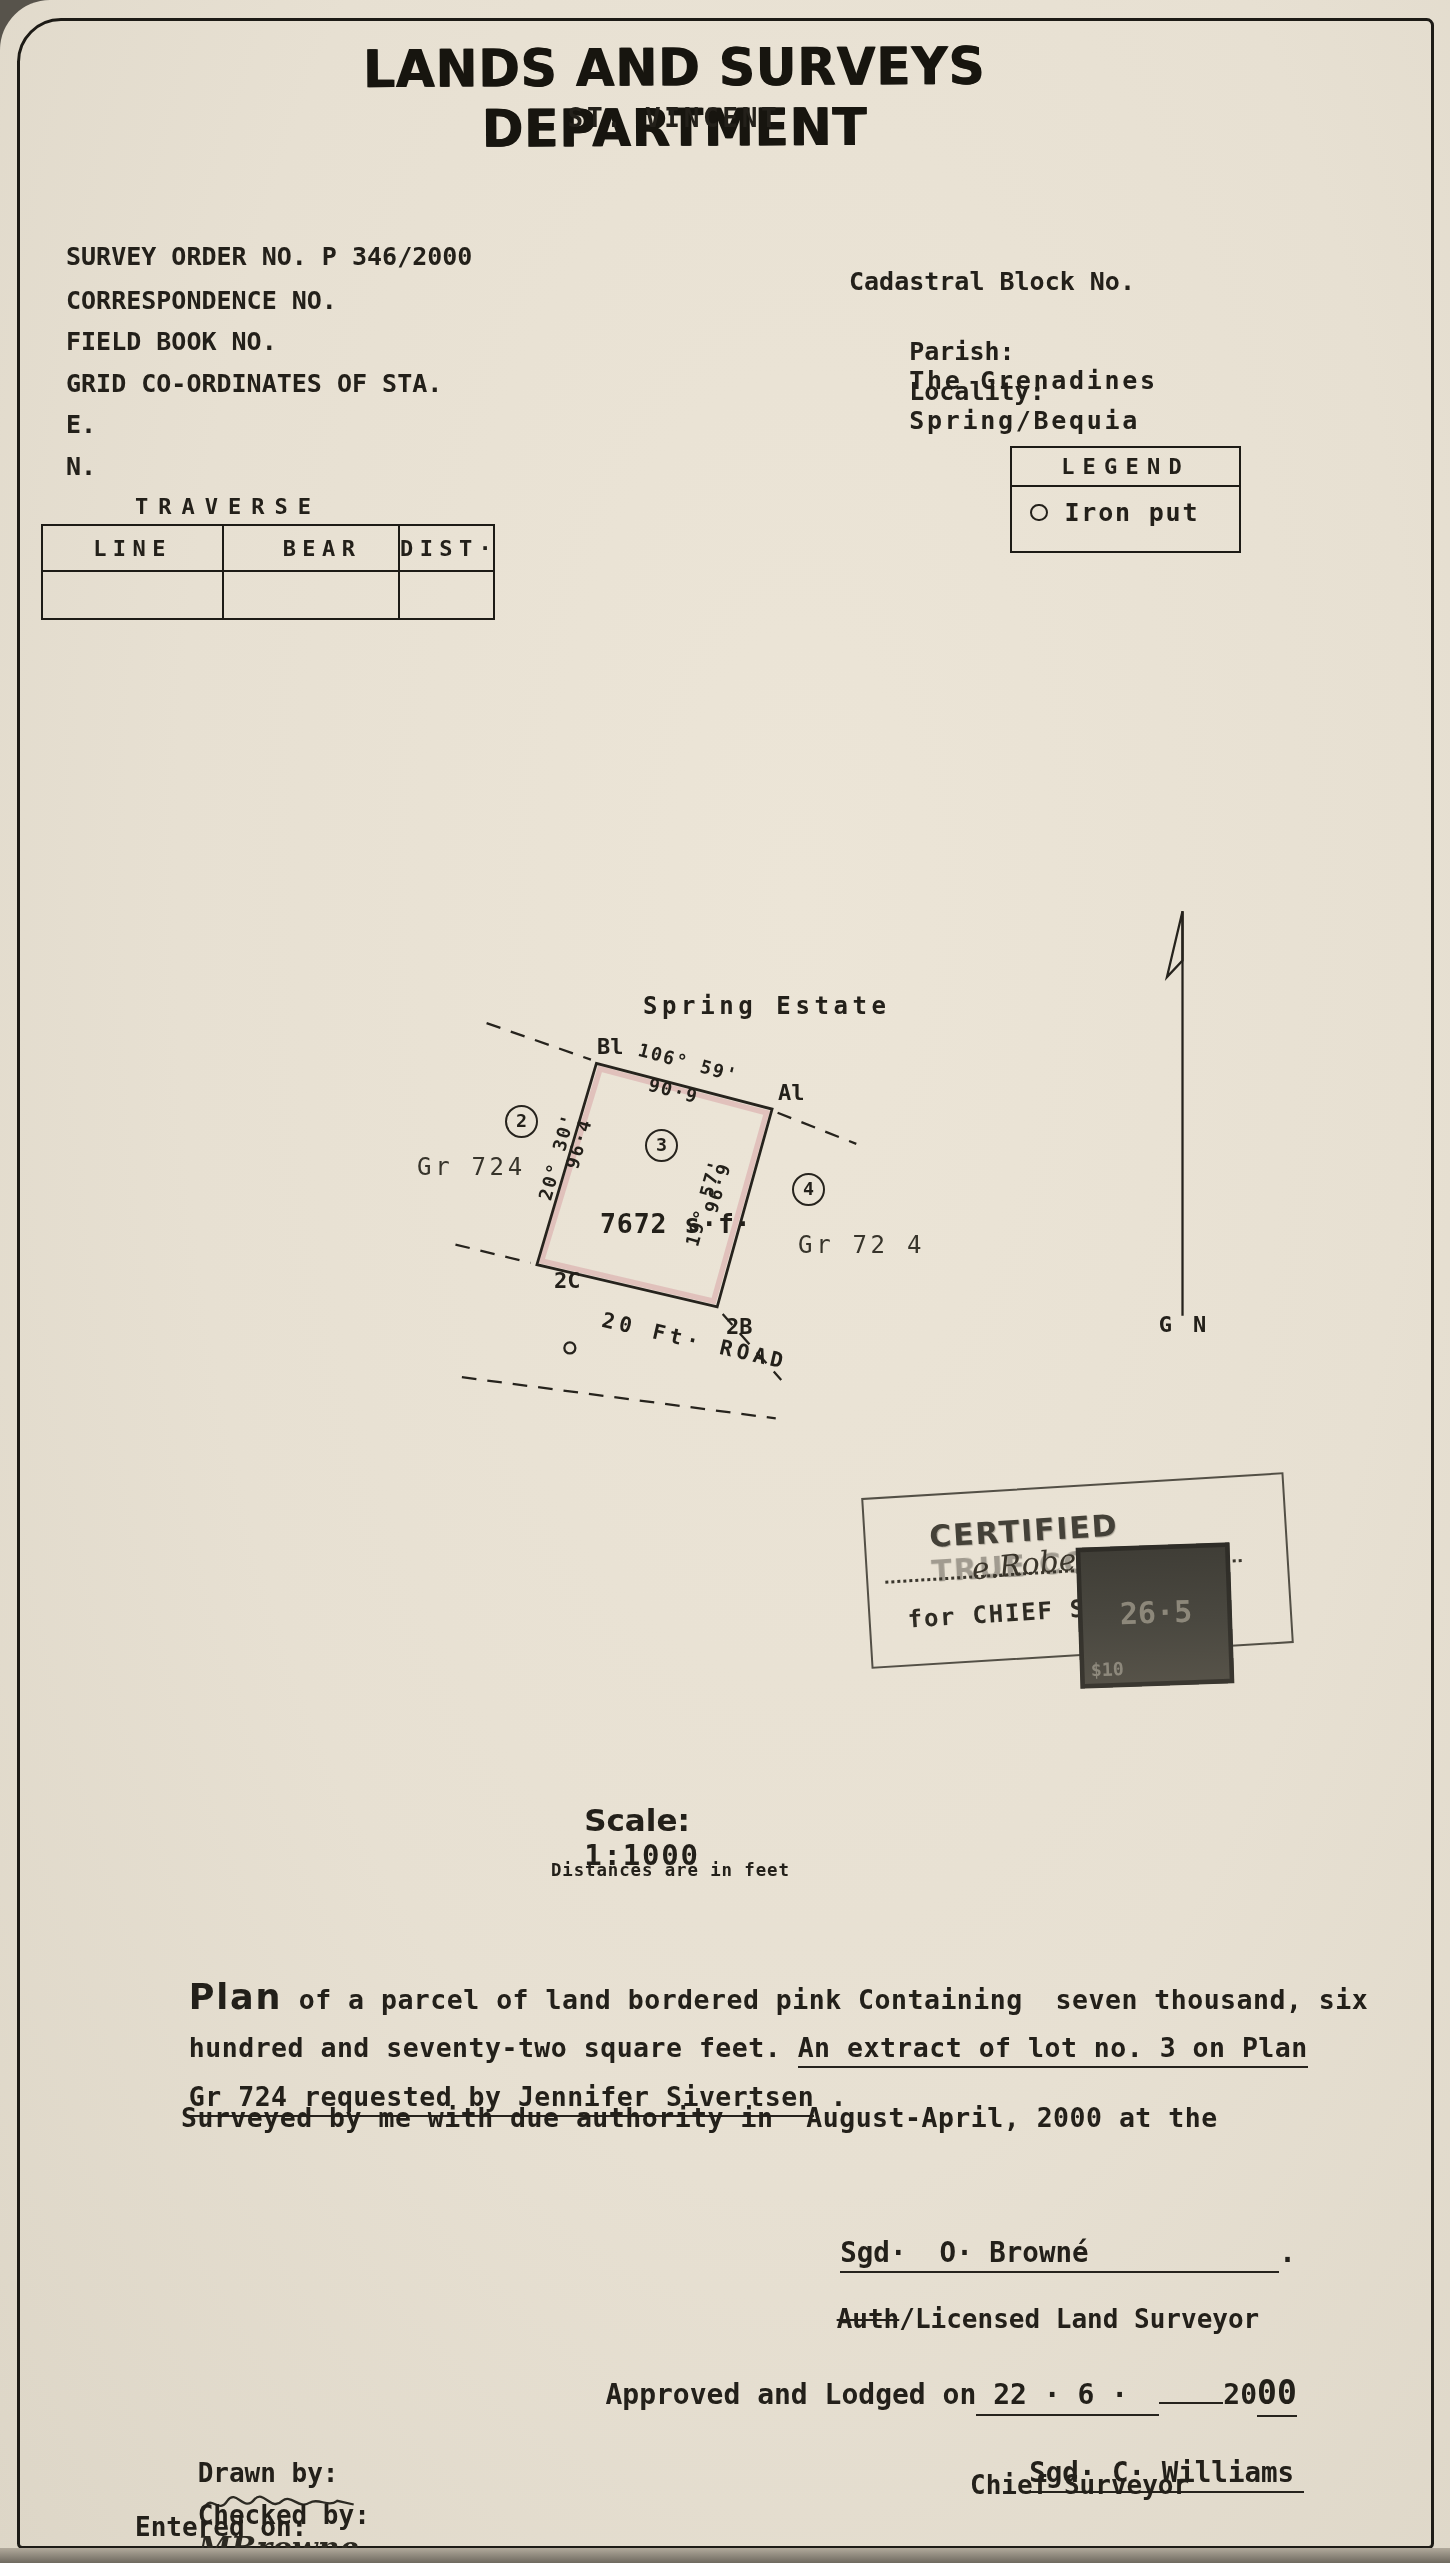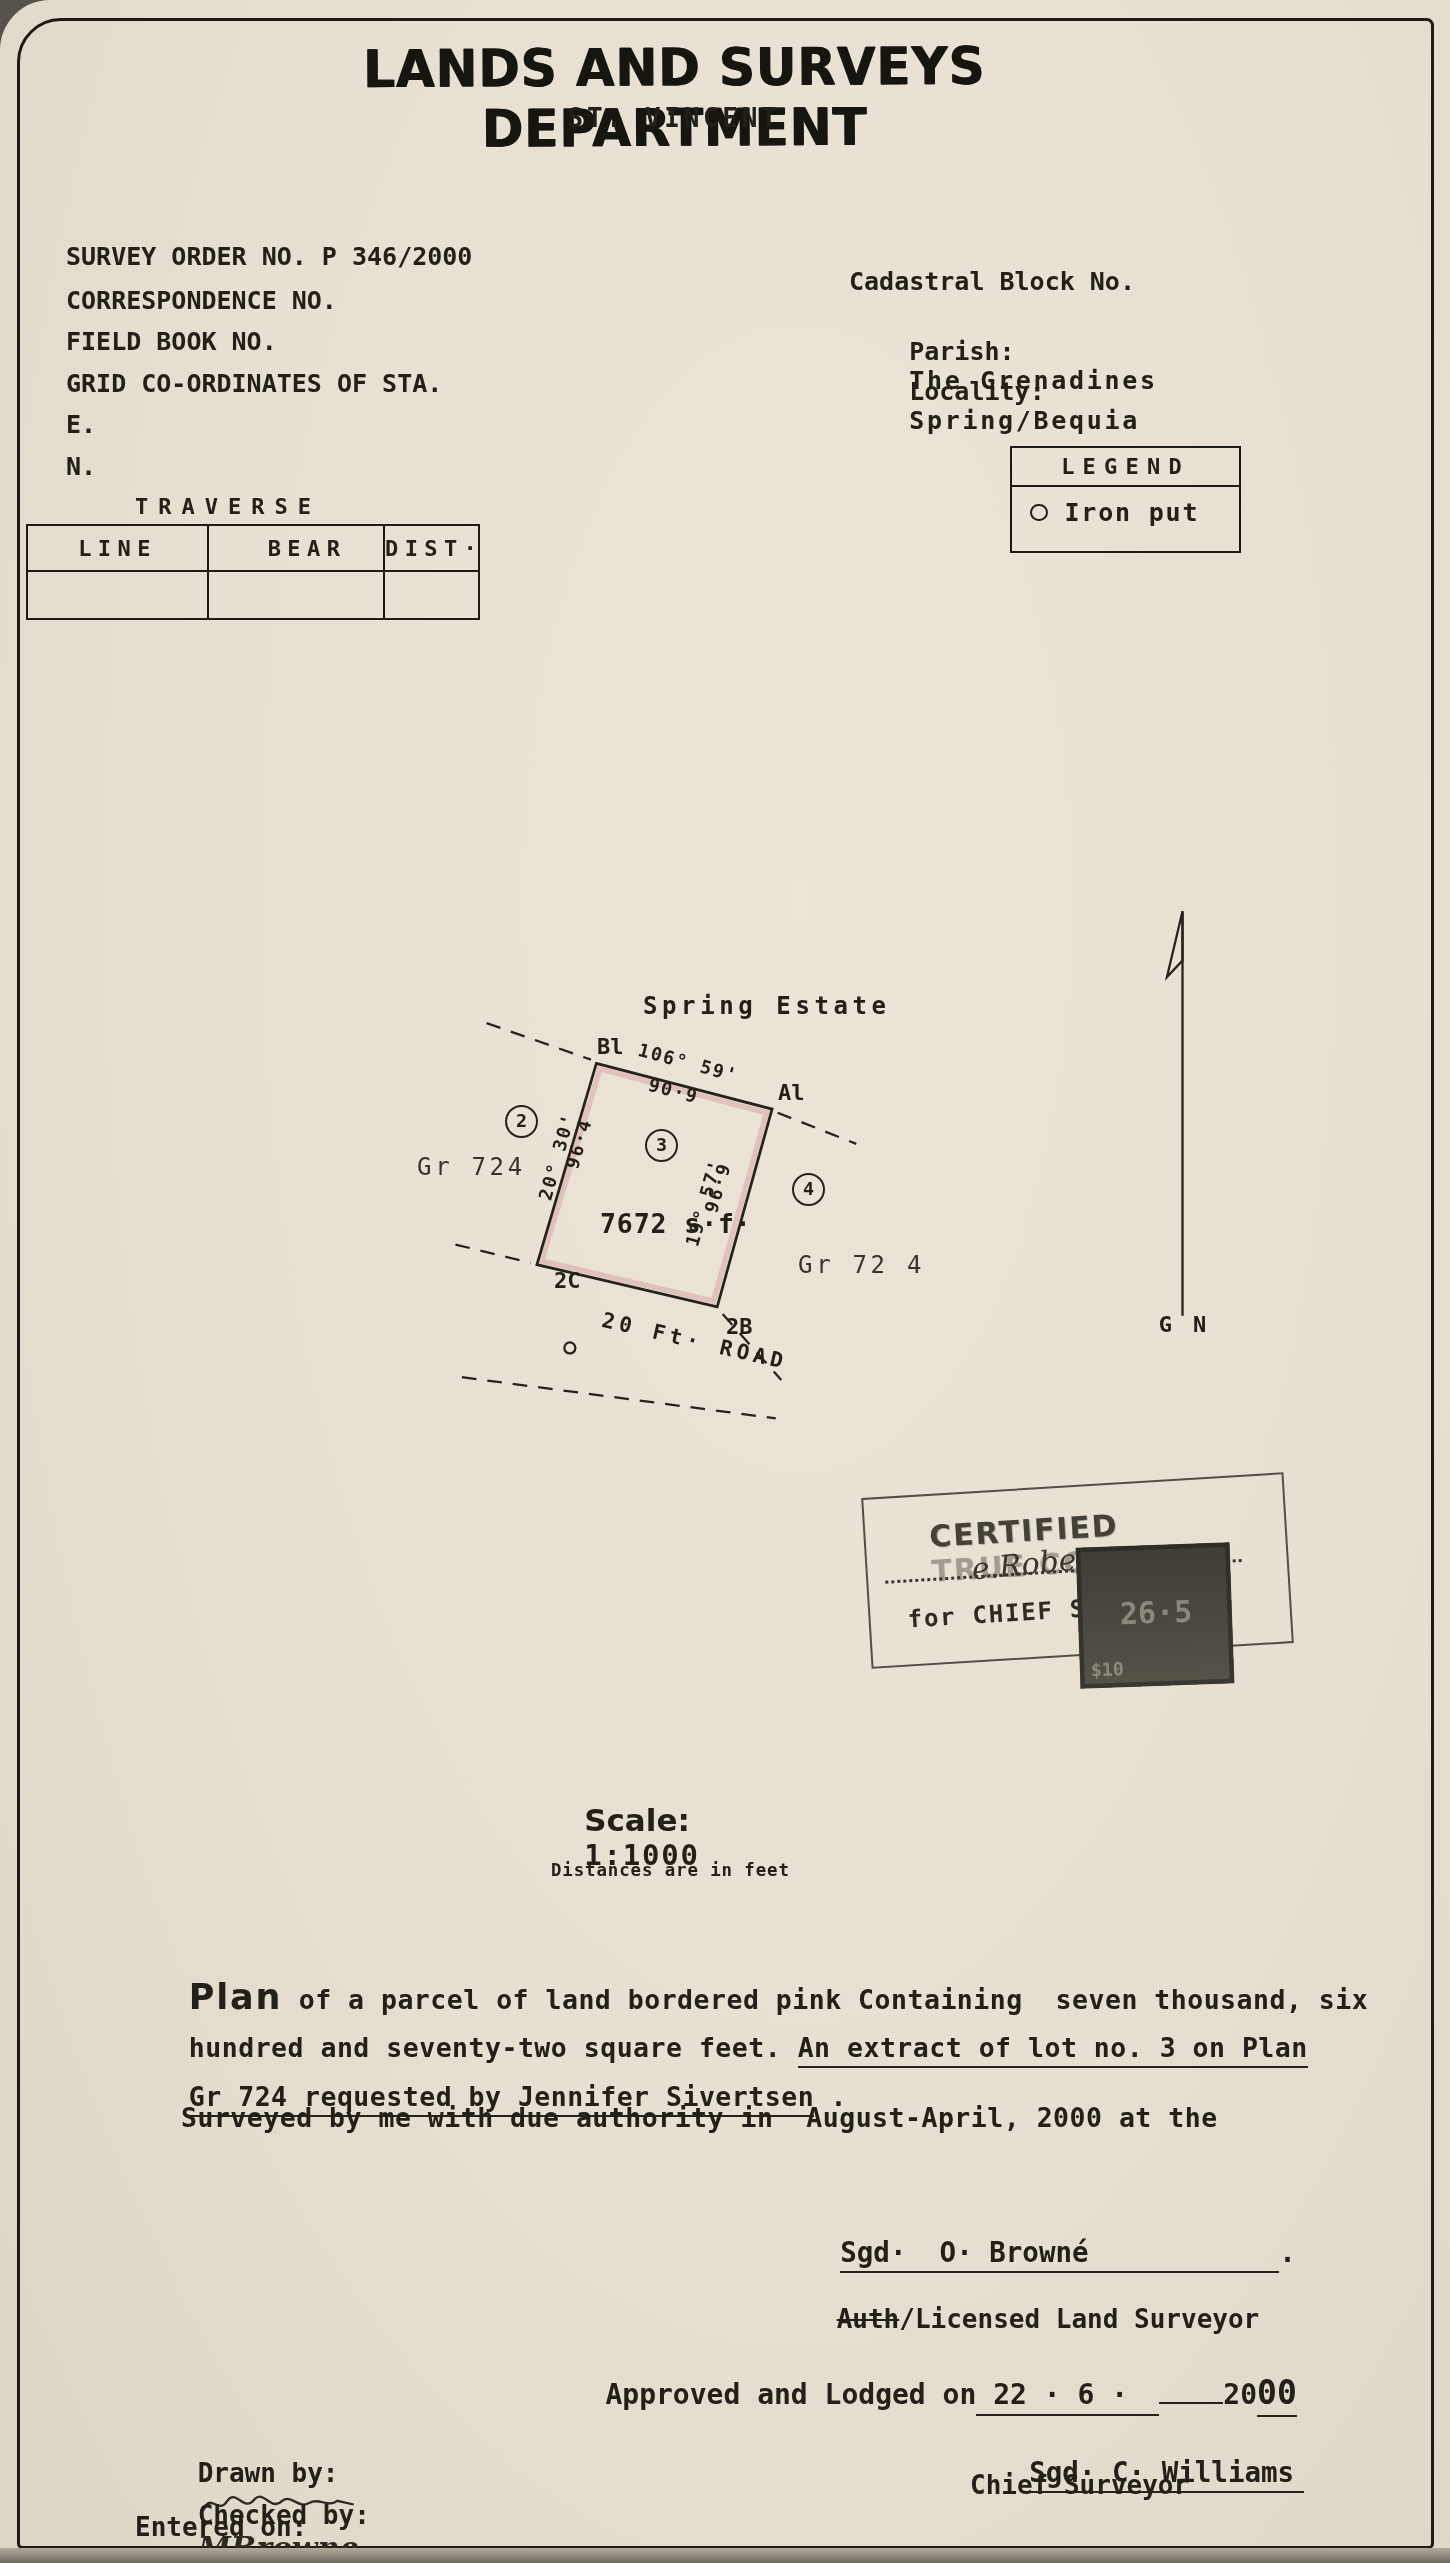--- a/index.html
+++ b/index.html
@@ -96,21 +96,21 @@
 
   <div class="abs legend-box" style="left:1010px;top:446px;width:227px;height:103px;">
     <div class="legend-title">LEGEND</div>
     <div class="legend-item">
       <span class="circle-glyph"></span>
       <span>Iron put</span>
     </div>
   </div>
 
   <div class="abs trav-title" style="left:135px;top:494px;">TRAVERSE</div>
-  <table class="trav abs" style="left:26px;top:524px;width:425px;">
+  <table class="trav abs" style="left:41px;top:524px;width:425px;">
     <tbody>
         <tr>
       <td class="trav-th" style="width:179px;">LINE</td>
       <td class="trav-th" style="width:152px;padding-left:22px;">BEAR</td>
       <td class="trav-th" style="width:93px;">DIST·</td>
     </tr>
     <tr style="height:48px;">
       <td></td>
       <td></td>
       <td></td>
@@ -144,21 +144,21 @@
     <div class="abs edge-lbl" style="left:128px;top:176px;transform:rotate(-74deg);">20° 30'</div>
 
     <div class="abs edge-lbl" style="left:308px;top:207px;transform:rotate(-74deg);">96·9</div>
     <div class="abs edge-lbl" style="left:275px;top:222px;transform:rotate(-74deg);">19° 57'</div>
 
     <div class="abs lotnum" style="left:121px;top:135px;">2</div>
     <div class="abs lotnum" style="left:261px;top:159px;">3</div>
     <div class="abs lotnum" style="left:408px;top:203px;">4</div>
 
     <div class="abs gr" style="left:33px;top:183px;">Gr 724</div>
-    <div class="abs gr" style="left:414px;top:261px;margin-top:20px;">Gr 72 4</div>
+    <div class="abs gr" style="left:414px;top:261px;">Gr 72 4</div>
 
     <div class="abs area" style="left:216px;top:238px;">7672 s·f·</div>
 
     <div class="abs road" style="left:216px;top:359px;transform:rotate(13deg);">20 Ft· ROAD</div>
   </div>
 
   <div class="abs" style="left:1155px;top:902px;width:77px;height:445px;">
     <svg width="77" height="445" style="position:absolute;left:0;top:0;" viewBox="0 0 84 486">
       <line x1="30" y1="10" x2="30" y2="452" stroke="#26231d" stroke-width="2.5"></line>
       <path d="M30,10 L13,82 L30,64 Z" fill="none" stroke="#26231d" stroke-width="2.5"></path>

